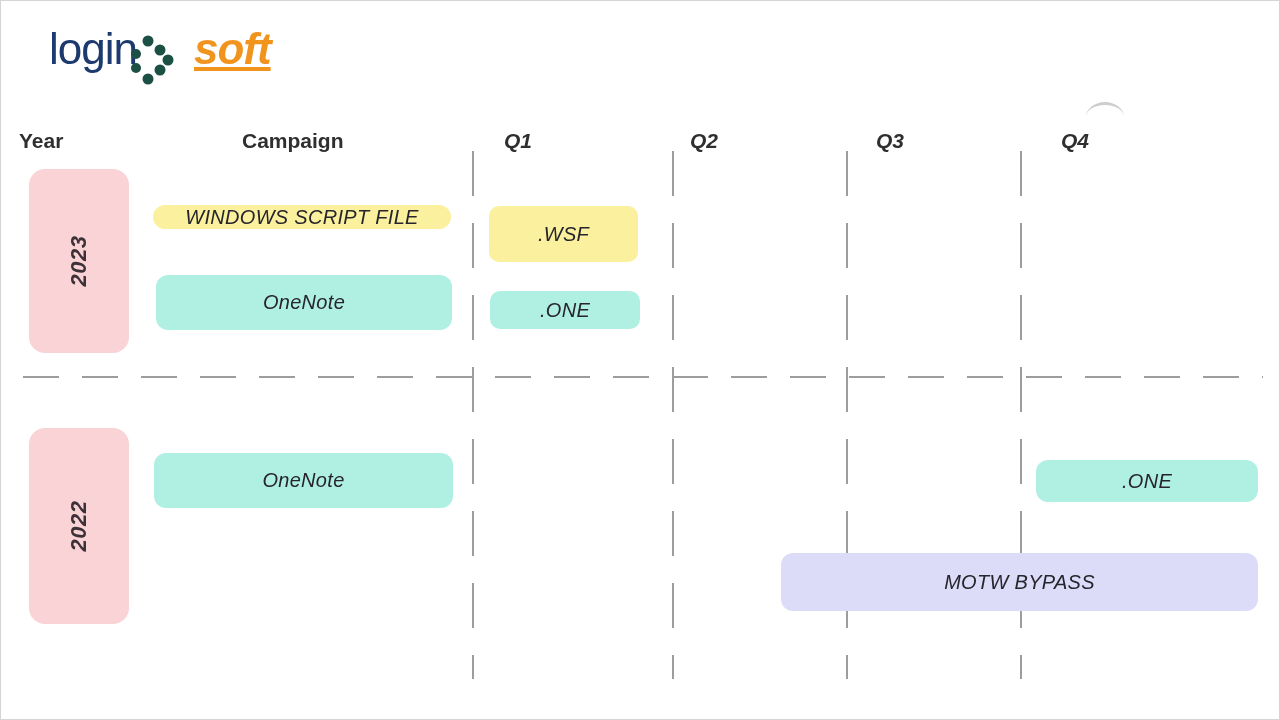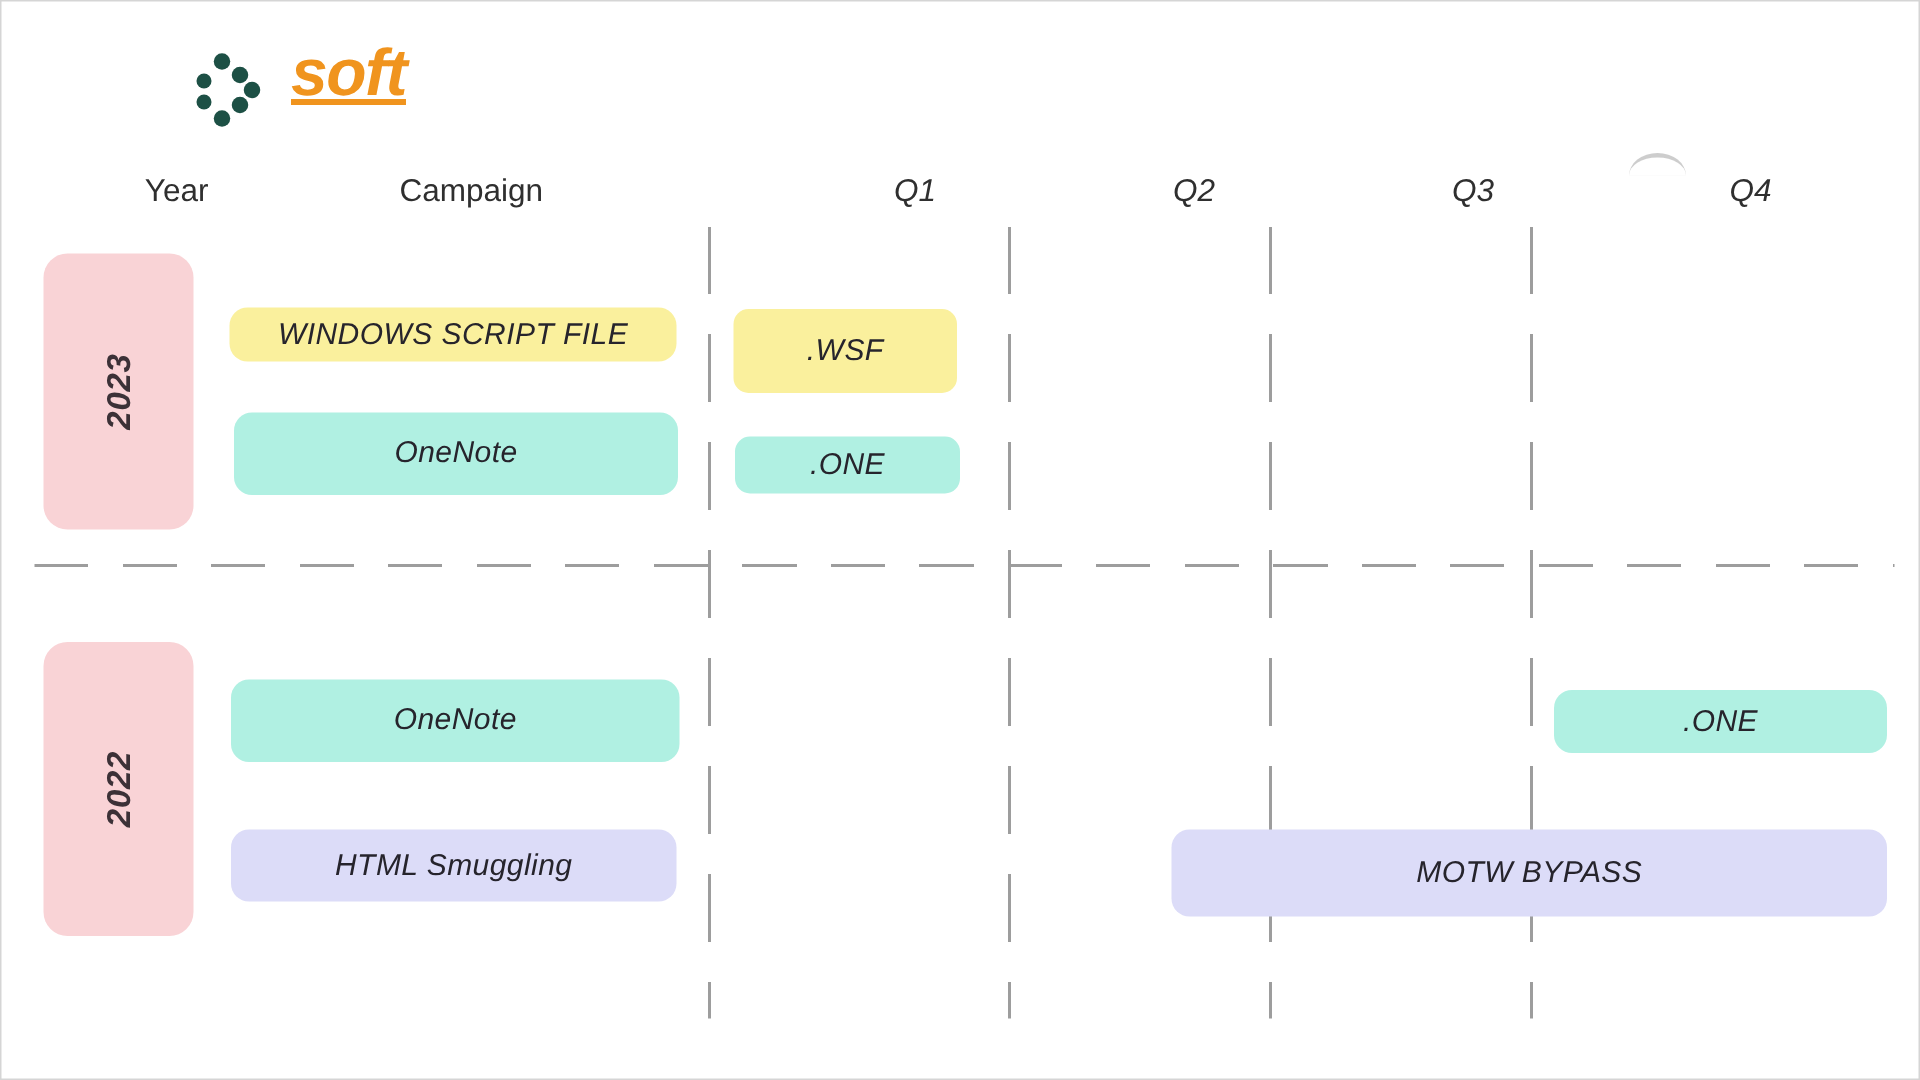--- a/index.html
+++ b/index.html
@@ -22,22 +22,22 @@
   .logo-dots{position:absolute;left:127px;top:33px;}
   .logo-soft{
     position:absolute;left:193px;top:26px;
     font-size:44px;line-height:1;font-weight:700;font-style:italic;
     color:var(--logo_orange,#f0941e);
     letter-spacing:-1px;
     text-decoration:underline;
   }
   
   .hdr{
-    position:absolute;top:115px;width:120px;text-align:right;
-    font-size:21px;font-weight:400;color:var(--header_text,#2f2f2f);
+    position:absolute;top:128px;width:120px;text-align:left;
+    font-size:21px;font-weight:700;color:var(--header_text,#2f2f2f);
   }
   .hdr.q{font-style:italic;}
   
   .vline{
     position:absolute;top:150px;height:528px;width:2px;
     background:repeating-linear-gradient(
       to bottom,
       var(--line,#9d9d9d) 0 45px,
       transparent 45px 72px);
   }
@@ -79,20 +79,21 @@
   }
   .bg-yellow{background:var(--yellow,#faf09d);}
   .bg-teal{background:var(--teal,#b0f0e2);}
   .bg-lavender{background:var(--lavender,#dcdcf8);}
 </style>
 </head>
 <body>
 
 <div class="page">
 
+  <span class="logo-login">login</span>
   <span class="logo-dots">
     <svg width="48" height="52" viewBox="0 0 48 52">
       <g fill="var(--logo_green,#1d5045)">
         <circle cx="8" cy="20" r="5"></circle>
         <circle cx="8" cy="34" r="5"></circle>
         <circle cx="20" cy="7" r="5.5"></circle>
         <circle cx="32" cy="16" r="5.5"></circle>
         <circle cx="40" cy="26" r="5.5"></circle>
         <circle cx="32" cy="36" r="5.5"></circle>
         <circle cx="20" cy="45" r="5.5"></circle>
@@ -113,26 +114,25 @@
   <div class="vline" style="left:845px;"></div>
   <div class="vline" style="left:1019px;"></div>
 
   <div class="hline"></div>
 
   <div class="stray"></div>
 
   <div class="yearbox" style="top:168px;height:184px;">
     <span>2023</span>
   </div>
-  <div class="box bg-yellow" style="left:152px;top:204px;width:298px;height:36px;">WINDOWS SCRIPT FILE</div>
+  <div class="box bg-yellow" style="left:152px;top:204px;width:298px;height:24px;">WINDOWS SCRIPT FILE</div>
   <div class="box bg-yellow" style="left:488px;top:205px;width:149px;height:56px;border-radius:10px;">.WSF</div>
   <div class="box bg-teal" style="left:155px;top:274px;width:296px;height:55px;">OneNote</div>
   <div class="box bg-teal" style="left:489px;top:290px;width:150px;height:38px;border-radius:10px;">.ONE</div>
 
   <div class="yearbox" style="top:427px;height:196px;">
     <span>2022</span>
   </div>
   <div class="box bg-teal" style="left:153px;top:452px;width:299px;height:55px;">OneNote</div>
   <div class="box bg-teal" style="left:1035px;top:459px;width:222px;height:42px;">.ONE</div>
-  <div class="box bg-lavender" style="left:153px;top:552px;width:297px;height:48px;">HTML Smuggling</div>
   <div class="box bg-lavender" style="left:780px;top:552px;width:477px;height:58px;">MOTW BYPASS</div>
 
 </div>
 
 </body></html>

